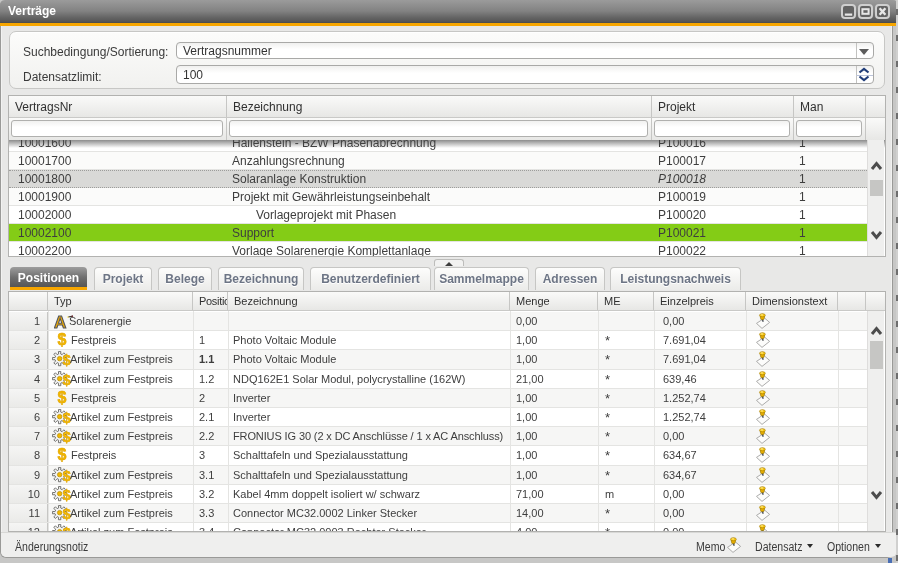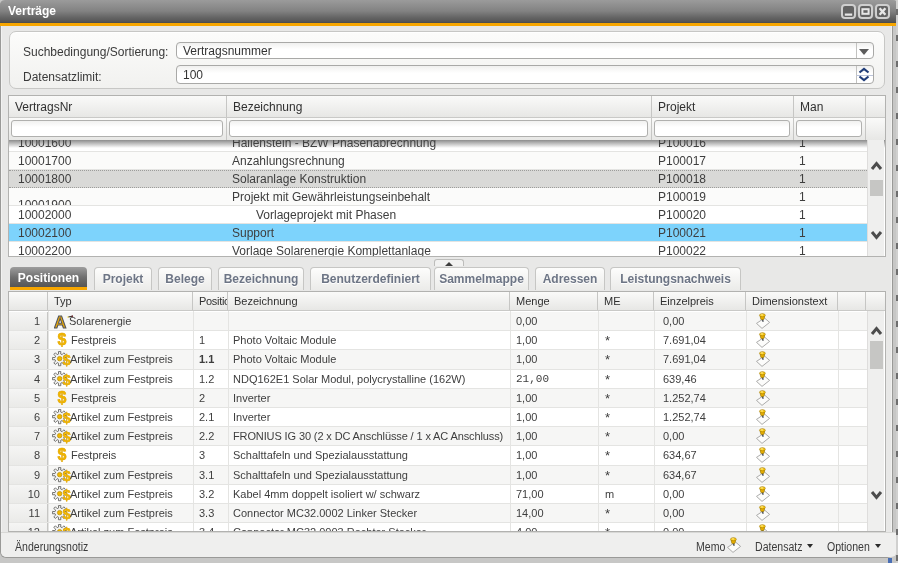--- a/index.html
+++ b/index.html
@@ -178,29 +178,29 @@
         </div>
       </div>
       <div style="position:absolute; left:0; top:30px; width:858px; height:18px; background:#d9d9d7; border-top:1px dotted #9d9d9b; border-bottom:1px dotted #9d9d9b;">
         <div class="cell" style="left:0; width:218px;">
           <span style="left:9px;">10001800</span>
         </div>
         <div class="cell" style="left:218px; width:425px;">
           <span style="left:5px;">Solaranlage Konstruktion</span>
         </div>
         <div class="cell" style="left:643px; width:142px;">
-          <span style="left:6px;">P100018</span>
+          <span style="left:6px;font-style:italic;">P100018</span>
         </div>
         <div class="cell" style="left:785px; width:72px;">
           <span style="left:5px;">1</span>
         </div>
       </div>
       <div style="position:absolute; left:0; top:48px; width:858px; height:18px; background:#fbfbfa; border-bottom:1px solid #e4e4e2;">
         <div class="cell" style="left:0; width:218px;">
-          <span style="left:9px;margin-top:8px;">10001900</span>
+          <span style="left:9px;">10001900</span>
         </div>
         <div class="cell" style="left:218px; width:425px;">
           <span style="left:5px;">Projekt mit Gewährleistungseinbehalt</span>
         </div>
         <div class="cell" style="left:643px; width:142px;">
           <span style="left:6px;">P100019</span>
         </div>
         <div class="cell" style="left:785px; width:72px;">
           <span style="left:5px;">1</span>
         </div>
@@ -212,21 +212,21 @@
         <div class="cell" style="left:218px; width:425px;">
           <span style="left:5px;margin-left:24px;">Vorlageprojekt mit Phasen</span>
         </div>
         <div class="cell" style="left:643px; width:142px;">
           <span style="left:6px;">P100020</span>
         </div>
         <div class="cell" style="left:785px; width:72px;">
           <span style="left:5px;">1</span>
         </div>
       </div>
-      <div style="position:absolute; left:0; top:84px; width:858px; height:18px; background:#7dd3fc; border-bottom:1px solid #e4e4e2;">
+      <div style="position:absolute; left:0; top:84px; width:858px; height:18px; background:#84cc16; border-bottom:1px solid #e4e4e2;">
         <div class="cell" style="left:0; width:218px;">
           <span style="left:9px;">10002100</span>
         </div>
         <div class="cell" style="left:218px; width:425px;">
           <span style="left:5px;">Support</span>
         </div>
         <div class="cell" style="left:643px; width:142px;">
           <span style="left:6px;">P100021</span>
         </div>
         <div class="cell" style="left:785px; width:72px;">
@@ -419,21 +419,21 @@
           </svg>
           <span style="left:22px;">Artikel zum Festpreis</span>
         </div>
         <div class="cell" style="left:184px; width:35px;">
           <span style="left:6px;">1.2</span>
         </div>
         <div class="cell" style="left:219px; width:282px;">
           <span style="left:5px;">NDQ162E1 Solar Modul, polycrystalline (162W)</span>
         </div>
         <div class="cell" style="left:501px; width:88px;">
-          <span style="left:6px;font-family:Liberation Mono, monospace;">21,00</span>
+          <span style="left:6px;">21,00</span>
         </div>
         <div class="cell" style="left:589px; width:56px;">
           <span style="left:7px; font-size:13px;">*</span>
         </div>
         <div class="cell" style="left:645px; width:92px;">
           <span style="left:9px;">639,46</span>
         </div>
         <div class="cell" style="left:737px; width:92px;">
           <svg width="16" height="16" style="position:absolute;left:9px;top:1px;">
             <use href="#pinnote"></use>

